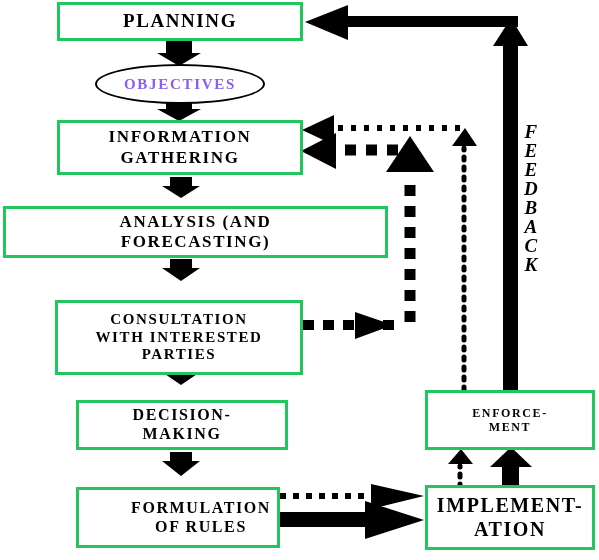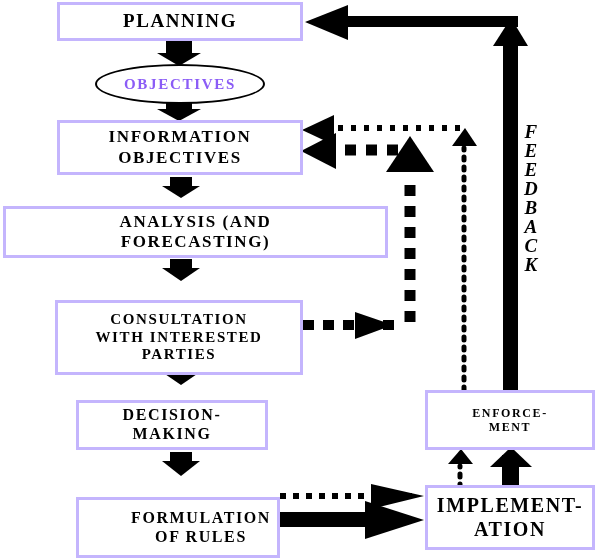--- a/index.html
+++ b/index.html
@@ -11,21 +11,21 @@
     position: relative;
     width: 599px;
     height: 560px;
     background: #ffffff;
     font-family: "Liberation Serif", "DejaVu Serif", serif;
     overflow: hidden;
   }
   .node {
     position: absolute;
     box-sizing: border-box;
-    border: 3px solid #c4b5fd;
+    border: 3px solid #22c55e;
     background: #ffffff;
     display: flex;
     align-items: center;
     justify-content: flex-end;
     text-align: center;
     color: #000000;
     font-weight: bold;
     letter-spacing: 1.6px;
     line-height: 1.18;
     z-index: 5;
@@ -167,40 +167,40 @@
   <div class="node" style="left:57px; top:2px; width:246px; height:39px; font-size:19px;">
     <span class="label">PLANNING</span>
   </div>
 
   <div class="ellipse" style="left:95px; top:64px; width:170px; height:40px; font-size:15px;">
     <span class="label">OBJECTIVES</span>
   </div>
 
   <div class="node" style="left:57px; top:120px; width:246px; height:55px; font-size:17px;">
     <span class="label">INFORMATION
-OBJECTIVES</span>
+GATHERING</span>
   </div>
 
   <div class="node" style="left:3px; top:206px; width:385px; height:52px; font-size:17px;">
     <span class="label">ANALYSIS  (AND
 FORECASTING)</span>
   </div>
 
   <div class="node" style="left:55px; top:300px; width:248px; height:75px; font-size:15px;">
     <span class="label">CONSULTATION
 WITH INTERESTED
 PARTIES</span>
   </div>
 
-  <div class="node" style="left:76px; top:400px; width:192px; height:50px; font-size:16px;">
+  <div class="node" style="left:76px; top:400px; width:212px; height:50px; font-size:16px;">
     <span class="label">DECISION-
 MAKING</span>
   </div>
 
-  <div class="node" style="left:76px; top:497px; width:204px; height:61px; font-size:16px;padding-left:46px;">
+  <div class="node" style="left:76px; top:487px; width:204px; height:61px; font-size:16px;padding-left:46px;">
     <span class="label">FORMULATION
 OF RULES</span>
   </div>
 
   <div class="node" style="left:425px; top:390px; width:170px; height:60px; font-size:12px;">
     <span class="label">ENFORCE-
 MENT</span>
   </div>
 
   <div class="node" style="left:425px; top:485px; width:170px; height:65px; font-size:20px;">

